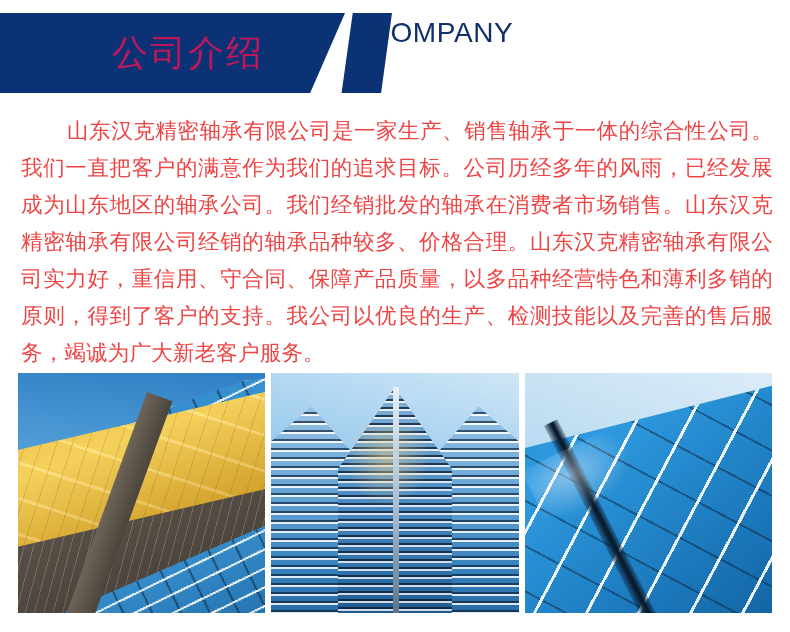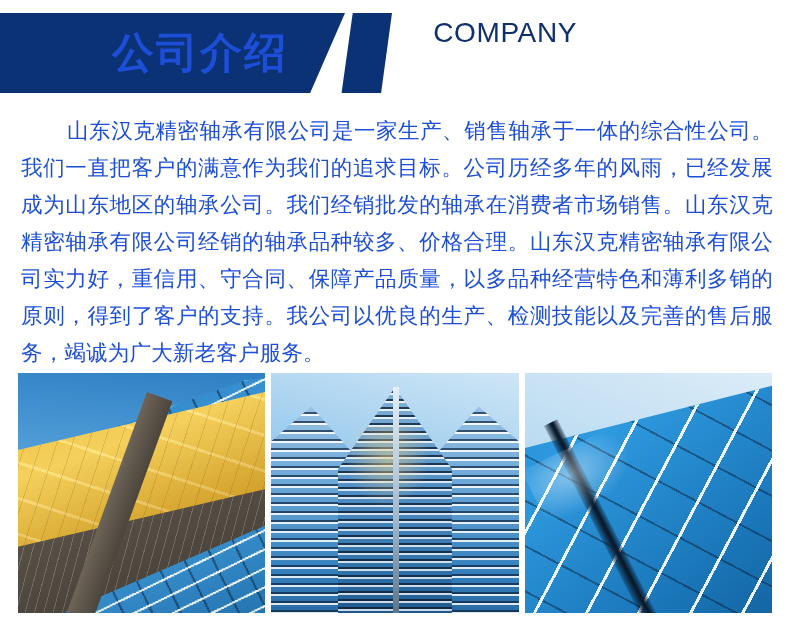--- a/index.html
+++ b/index.html
@@ -45,49 +45,49 @@
     background: #0b3274;
     clip-path: polygon(24.5% 0, 100% 0, 79% 100%, 3% 100%);
   }
 
   .header-title-cn {
     position: absolute;
     left: 112px;
     top: 19px;
     width: 220px;
     height: 68px;
-    color: #1d4ed8;
-    font-size: 42px;
+    color: #be185d;
+    font-size: 36px;
     line-height: 68px;
     letter-spacing: 2px;
-    font-weight: bold;
+    font-weight: normal;
     white-space: nowrap;
   }
 
   .header-en {
     position: absolute;
     right: 64px;
     top: 14px;
     width: 420px;
     text-align: right;
     color: #10306c;
     font-size: 28px;
     letter-spacing: 0.6px;
     line-height: 38px;
   }
-  .header-en .l1 { display: block; padding-right: 149px; }
+  .header-en .l1 { display: block; padding-right: 149px; text-align: center; }
   .header-en .l2 { display: block; padding-right: 0; }
 
   
   .body-copy {
     position: absolute;
     left: 21px;
     top: 113px;
     width: 752px;
-    color: #1d4ed8;
+    color: #ef4444;
     font-size: 21.5px;
     line-height: 37px;
     text-align: justify;
     text-justify: inter-character;
     text-indent: 46px;
     letter-spacing: 0.2px;
   }
 
   
   .gallery {

